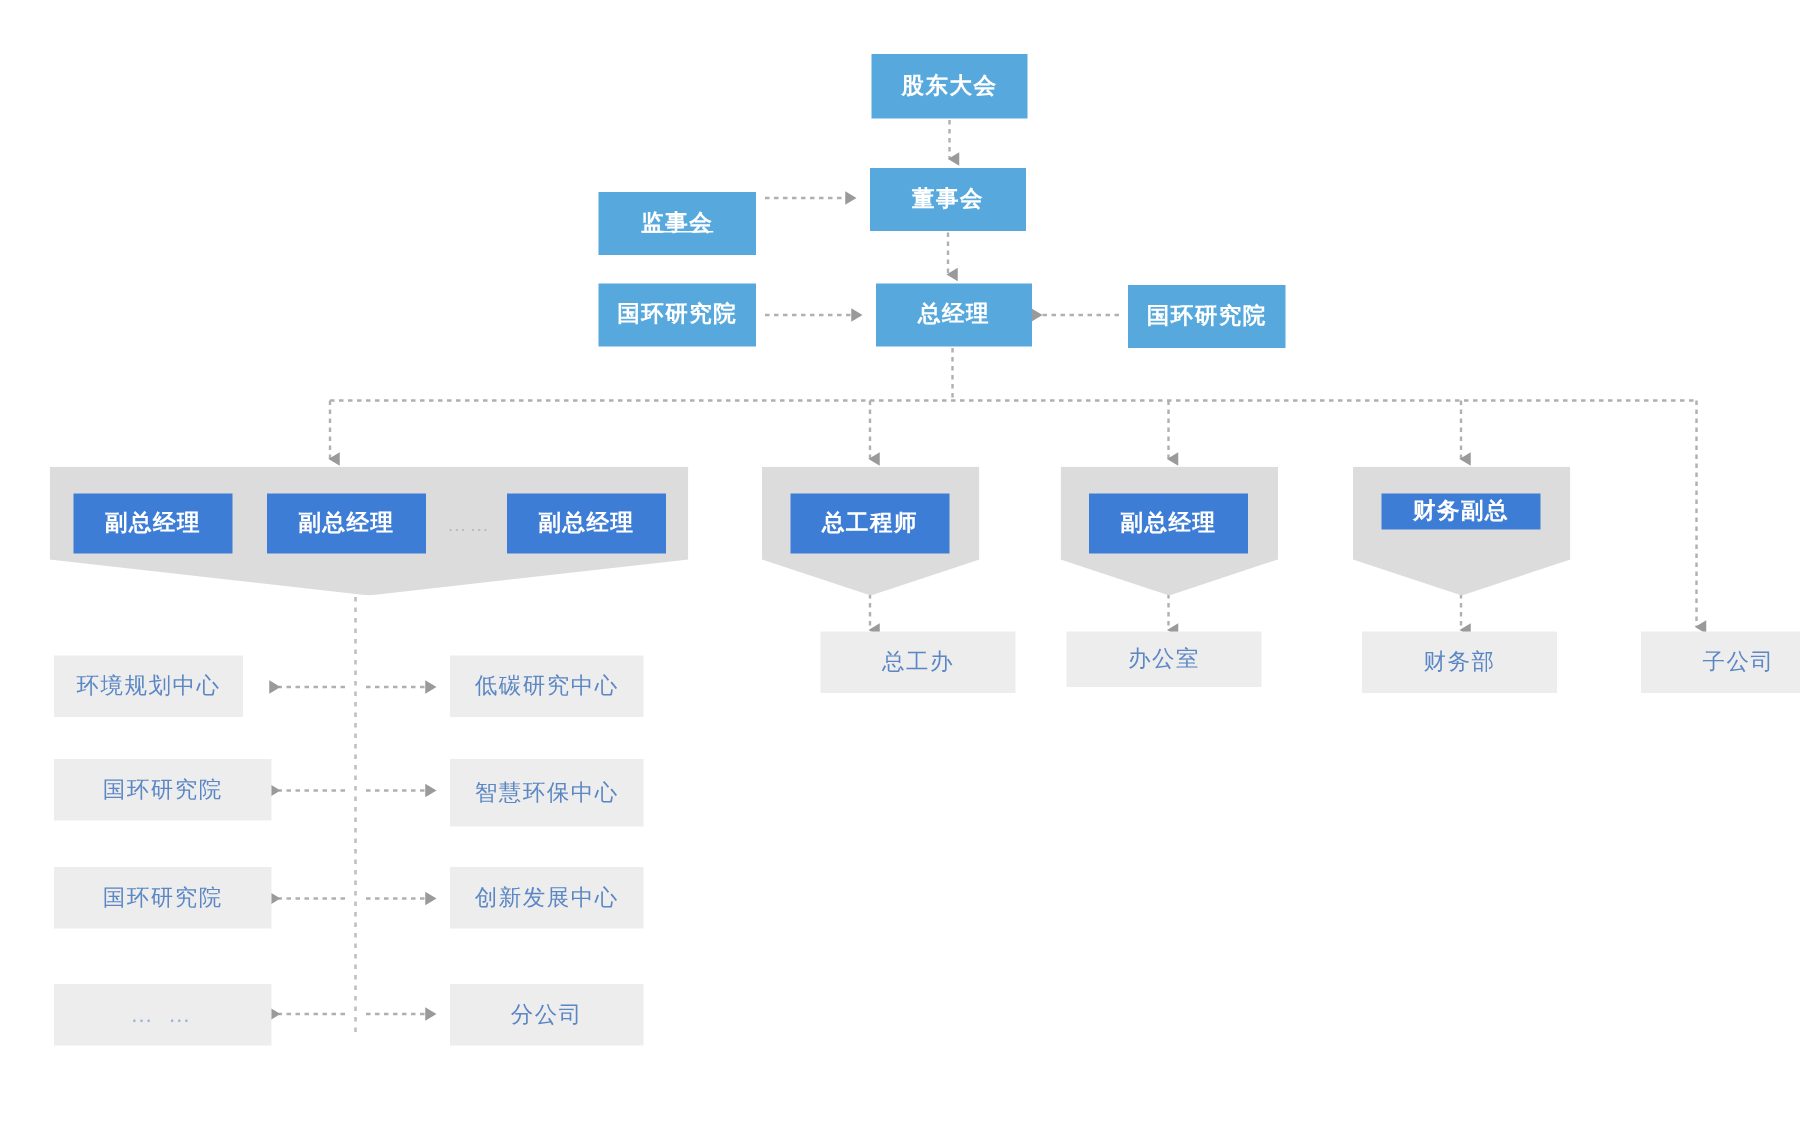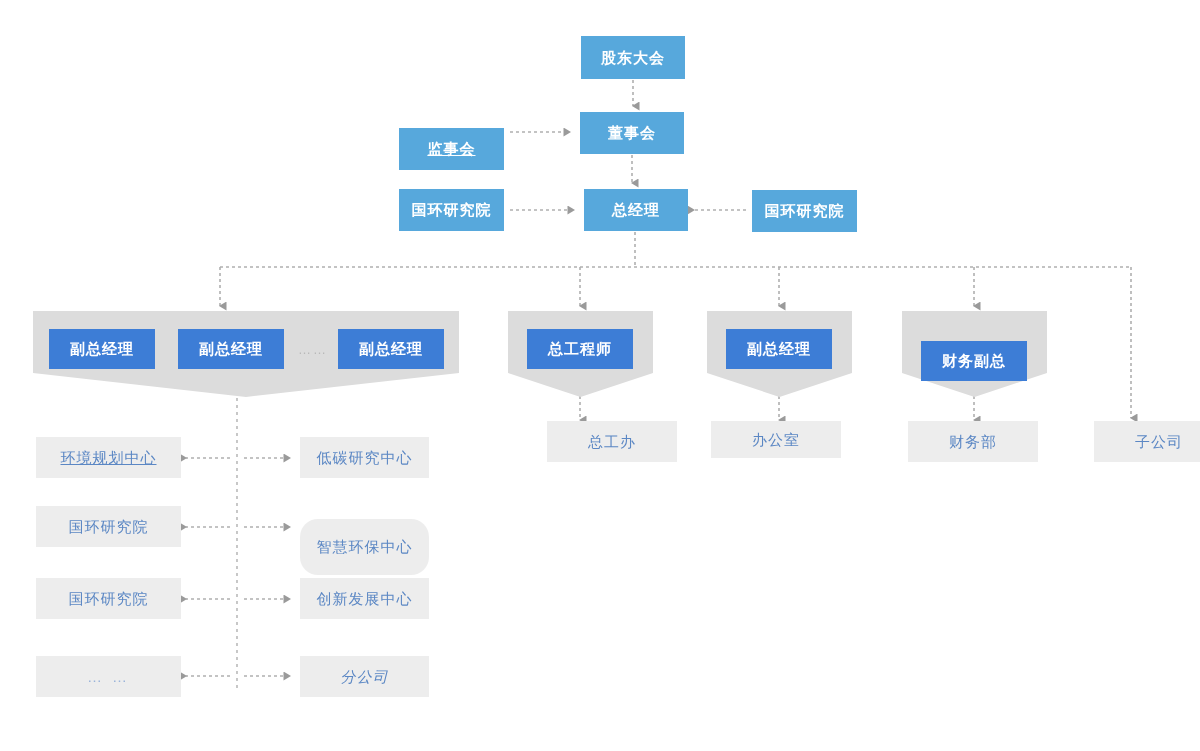--- a/index.html
+++ b/index.html
@@ -168,33 +168,33 @@
 
   <div class="node vp" style="left:338px; top:329px; width:106px; height:40px;">副总经理</div>
 
   <div class="chev" style="left:508px; top:311px; width:145px; height:86px;"></div>
   <div class="node vp" style="left:527px; top:329px; width:106px; height:40px;">总工程师</div>
 
   <div class="chev" style="left:707px; top:311px; width:145px; height:86px;"></div>
   <div class="node vp" style="left:726px; top:329px; width:106px; height:40px;">副总经理</div>
 
   <div class="chev" style="left:902px; top:311px; width:145px; height:86px;"></div>
-  <div class="node vp" style="left:921px; top:341px; width:106px; height:40px;">财务副总</div>
+  <div class="node vp" style="left:921px; top:329px; width:106px; height:24px;">财务副总</div>
 
   <div class="node dept" style="left:515px; top:421px; width:130px; height:41px;margin-left:32px;">总工办</div>
 
   <div class="node dept" style="left:711px; top:421px; width:130px; height:37px;">办公室</div>
 
   <div class="node dept" style="left:908px; top:421px; width:130px; height:41px;">财务部</div>
 
   <div class="node dept" style="left:1056px; top:421px; width:130px; height:41px;margin-left:38px;">子公司</div>
 
-  <div class="node dept" style="left:36px; top:437px; width:145px; height:41px;text-decoration:underline;">环境规划中心</div>
+  <div class="node dept" style="left:36px; top:437px; width:126px; height:41px;">环境规划中心</div>
   <div class="node dept" style="left:36px; top:506px; width:145px; height:41px;">国环研究院</div>
   <div class="node dept" style="left:36px; top:578px; width:145px; height:41px;">国环研究院</div>
   <div class="node dept muted" style="left:36px; top:656px; width:145px; height:41px;">… …</div>
 
   <div class="node dept" style="left:300px; top:437px; width:129px; height:41px;">低碳研究中心</div>
-  <div class="node dept" style="left:300px; top:519px; width:129px; height:56px;border-radius:18px;">智慧环保中心</div>
+  <div class="node dept" style="left:300px; top:506px; width:129px; height:45px;">智慧环保中心</div>
   <div class="node dept" style="left:300px; top:578px; width:129px; height:41px;">创新发展中心</div>
-  <div class="node dept" style="left:300px; top:656px; width:129px; height:41px;font-style:italic;">分公司</div>
+  <div class="node dept" style="left:300px; top:656px; width:129px; height:41px;">分公司</div>
 
 </div>
 
 </body></html>

